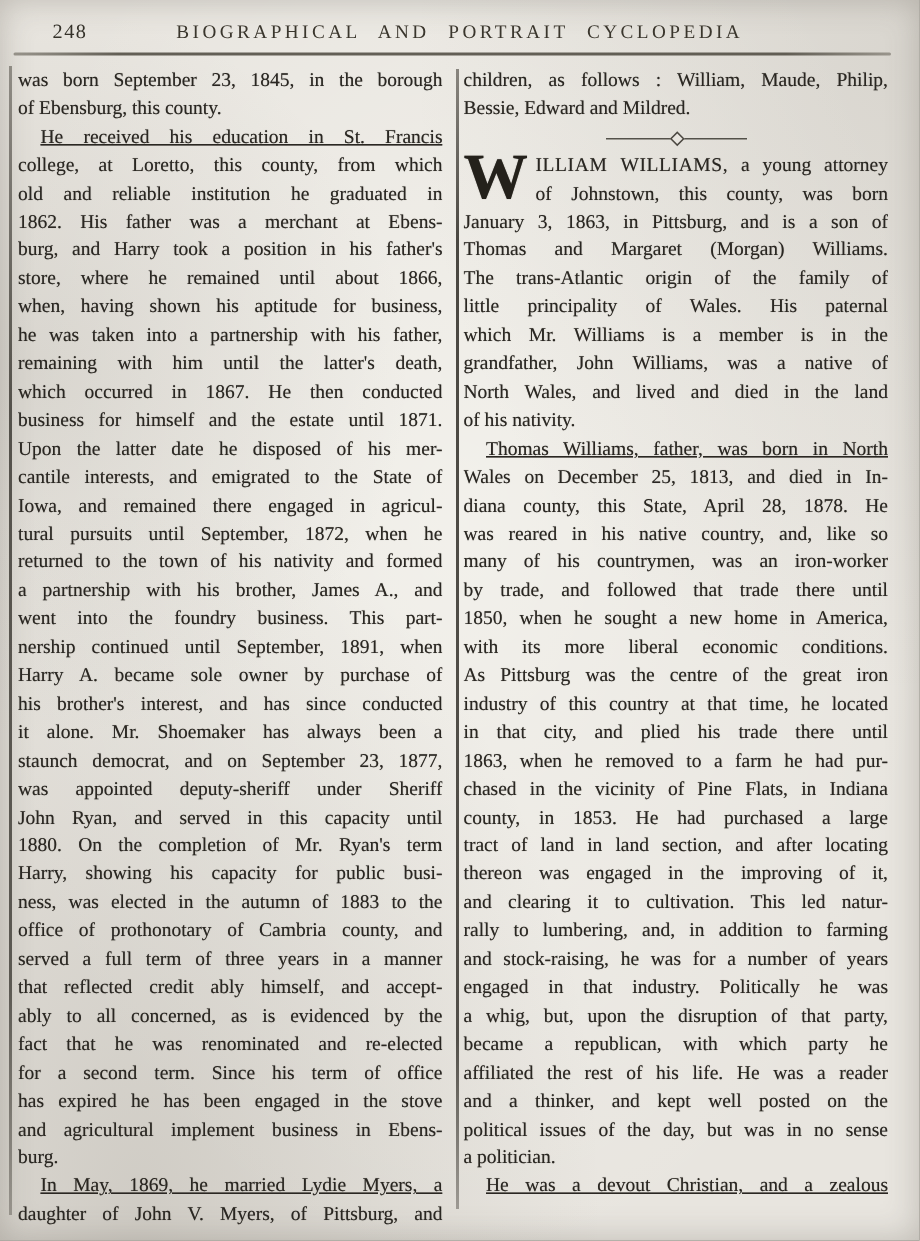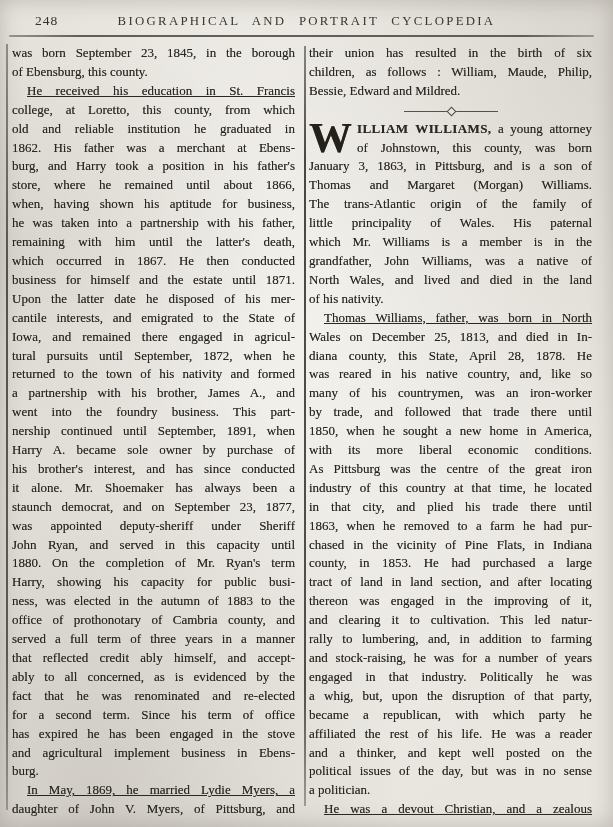--- a/index.html
+++ b/index.html
@@ -49,21 +49,21 @@
   .line {
     height:18.92px; line-height:18.92px;
     font-size:13px;
     text-align:justify; text-align-last:justify;
     overflow:hidden;
     text-shadow:0 0 .5px rgba(42,39,32,.55);
   }
   .line.dc { overflow:visible; }
   .line.end { text-align-last:left; }
   .line.indent { text-indent:15px;text-decoration:underline; }
-  .b { font-weight:bold; letter-spacing:.4px; }
+  .b { font-weight:normal; letter-spacing:.4px; }
   .dropcap {
     float:left;
     font-size:43px; line-height:33px; height:36px;
     font-weight:bold;
     margin:1px 5px 0 0;
     color:#24211b;
     text-shadow:0 0 .6px rgba(36,33,27,.6);
   }
   .orn { height:18.92px; position:relative; }
   .orn-inner {
@@ -128,21 +128,20 @@
         <div class="line">ably to all concerned, as is evidenced by the</div>
         <div class="line">fact that he was renominated and re-elected</div>
         <div class="line">for a second term.  Since his term of office</div>
         <div class="line">has expired he has been engaged in the stove</div>
         <div class="line">and agricultural implement business in Ebens-</div>
         <div class="line end">burg.</div>
         <div class="line indent">In May, 1869, he married Lydie Myers, a</div>
         <div class="line">daughter of John V. Myers, of Pittsburg, and</div>
       </div>
     <div class="col" id="col-right">
-        <div class="line">their union has resulted in the birth of six</div>
         <div class="line">children, as follows : William, Maude, Philip,</div>
         <div class="line end">Bessie, Edward and Mildred.</div>
         <div class="orn">
           <div class="orn-inner"></div>
         </div>
         <div class="line dc"><span class="dropcap">W</span><span class="b">ILLIAM WILLIAMS,</span><span> a young attorney</span></div>
         <div class="line">of Johnstown, this county, was born</div>
         <div class="line">January 3, 1863, in Pittsburg, and is a son of</div>
         <div class="line">Thomas and Margaret (Morgan) Williams.</div>
         <div class="line">The trans-Atlantic origin of the family of</div>

